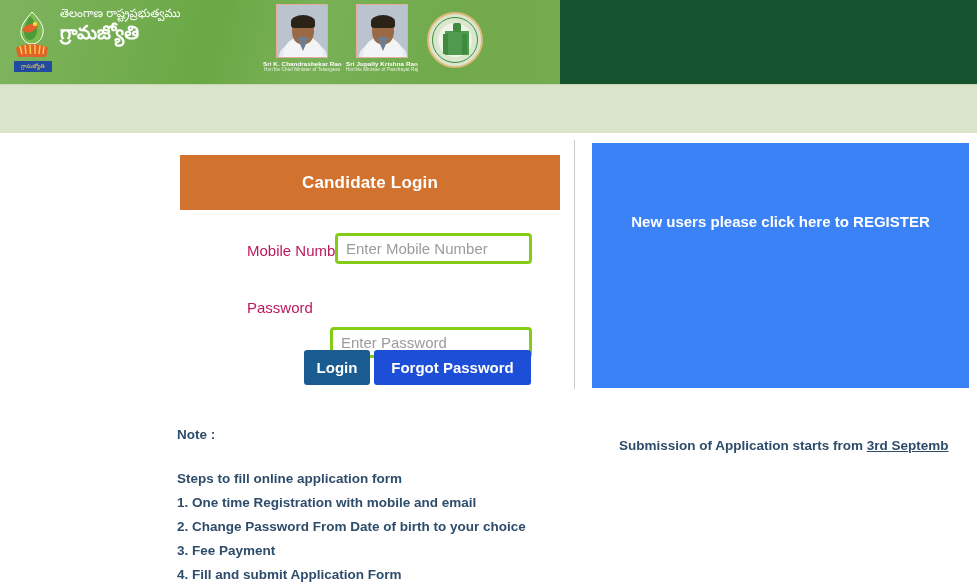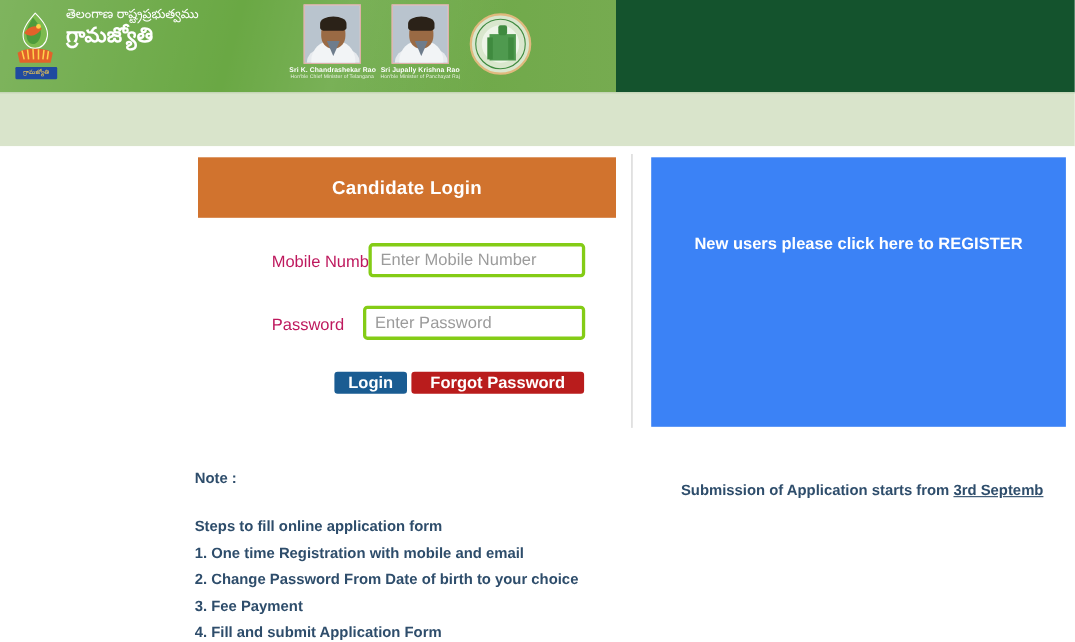--- a/index.html
+++ b/index.html
@@ -124,21 +124,21 @@
     position: absolute; left: 0; top: 84px;
     width: 977px; height: 49px;
     background: #d9e4cb;
     border-top: 1px solid #c9d7b8;
   }
 
   
   #main { position: absolute; left: 0; top: 133px; width: 977px; height: 451px; background:#fff; }
 
   
-  #login-panel { position: absolute; left: 180px; top: 10px; width: 380px; }
+  #login-panel { position: absolute; left: 180px; top: 22px; width: 380px; }
   #login-header {
     width: 380px; height: 55px;
     background: #d1732e;
     color: #ffffff; font-size: 17px; font-weight: bold;
     display: flex; align-items: center; justify-content: center;
     letter-spacing: .2px;
   }
   .form-row { position: relative; height: 40px; }
   #row-mobile { margin-top: 23px; }
   #row-password { margin-top: 17px; }
@@ -155,32 +155,32 @@
     border-radius: 4px;
     background: #fff;
     font-family: "Liberation Sans", sans-serif;
     font-size: 15px;
     color: #333;
     padding: 0 8px;
     outline: none;
   }
   .text-input::placeholder { color: #9b9b9b; }
   #input-mobile { left: 155px; width: 197px; }
-  #input-password { left: 150px; width: 202px; }
+  #input-password { left: 150px; width: 202px; margin-top: 37px; }
 
   #button-row { position: relative; height: 40px; margin-top: 20px; }
   .btn {
     position: absolute; top: 0;
     border: none; border-radius: 3px;
     font-family: "Liberation Sans", sans-serif;
     font-size: 15px; font-weight: bold; color: #ffffff;
-    cursor: pointer; height: 20px;
+    cursor: pointer; height: 35px;
   }
   #btn-login { left: 124px; width: 66px; background: #1a5c92; }
-  #btn-forgot { left: 194px; width: 157px; background: #b91c1c; }
+  #btn-forgot { left: 194px; width: 157px; background: #1d4ed8; }
 
   
   #panel-divider {
     position: absolute; left: 574px; top: 7px;
     width: 1px; height: 249px;
     background: #cccccc;
   }
 
   
   #register-panel {

